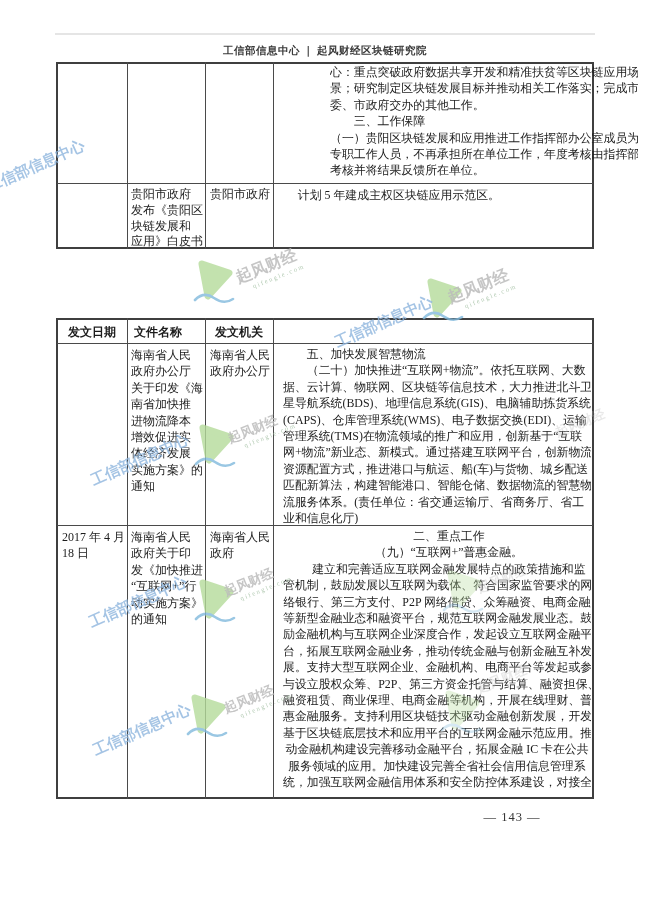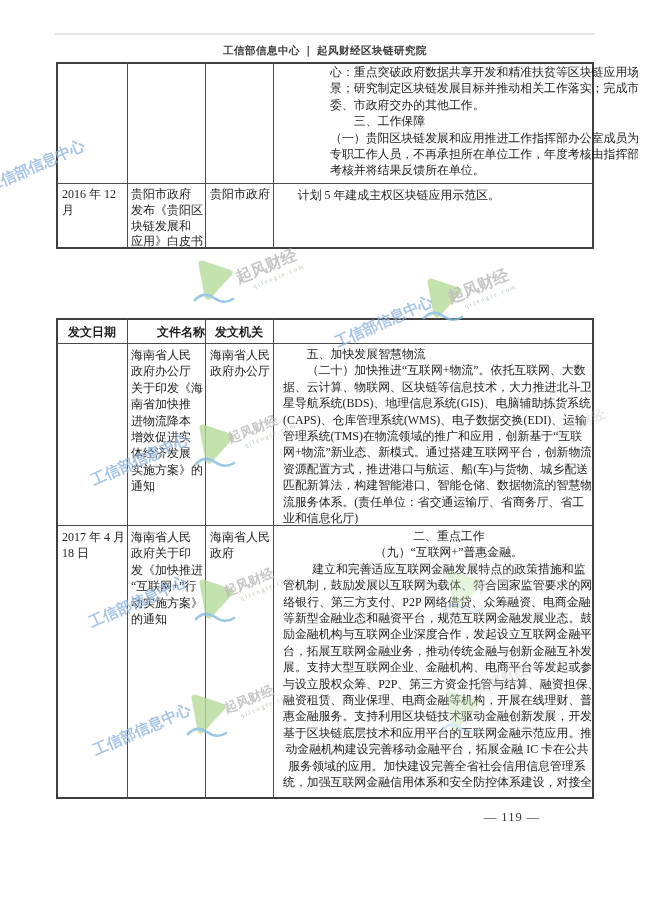--- a/index.html
+++ b/index.html
@@ -52,39 +52,37 @@
   <div class="hl" style="left:57px;top:183px;width:536px;"></div>
 
   <div class="c" style="left:283px;top:64px;width:308px;height:118px;margin-left:47px;">心：重点突破政府数据共享开发和精准扶贫等区块链应用场
 景；研究制定区块链发展目标并推动相关工作落实；完成市
 委、市政府交办的其他工作。
 　　三、工作保障
 （一）贵阳区块链发展和应用推进工作指挥部办公室成员为
 专职工作人员，不再承担所在单位工作，年度考核由指挥部
 考核并将结果反馈所在单位。</div>
 
-  <div class="c c-left lh-tight" style="left:62px;top:187px;width:64px;height:60px;">2016 年 12
-月</div>
   <div class="c c-left lh-tight" style="left:131px;top:187px;width:74px;height:62px;">贵阳市政府
 发布《贵阳区
 块链发展和
 应用》白皮书</div>
   <div class="c c-left lh-tight" style="left:210px;top:187px;width:62px;height:60px;">贵阳市政府</div>
   <div class="c" style="left:274px;top:187px;width:308px;height:60px;">　　计划 5 年建成主权区块链应用示范区。</div>
 
 
   <div class="tbl t2"></div>
   <div class="vl" style="left:127px;top:318px;height:481px;"></div>
   <div class="vl" style="left:205px;top:318px;height:481px;"></div>
   <div class="vl" style="left:273px;top:318px;height:481px;"></div>
   <div class="hl" style="left:57px;top:343px;width:536px;"></div>
   <div class="hl" style="left:57px;top:525px;width:536px;"></div>
 
   <div class="th" style="left:57px;top:324px;width:70px;">发文日期</div>
-  <div class="th" style="left:142px;top:324px;width:78px;text-align:center;">文件名称</div>
+  <div class="th" style="left:119px;top:324px;width:78px;text-align:center;">文件名称</div>
   <div class="th" style="left:205px;top:324px;width:68px;">发文机关</div>
 
   <div class="c c-left" style="left:131px;top:347px;width:74px;height:156px;">海南省人民
 政府办公厅
 关于印发《海
 南省加快推
 进物流降本
 增效促进实
 体经济发展
 实施方案》的
@@ -123,21 +121,21 @@
 台，拓展互联网金融业务，推动传统金融与创新金融互补发
 展。支持大型互联网企业、金融机构、电商平台等发起或参
 与设立股权众筹、P2P、第三方资金托管与结算、融资担保、
 融资租赁、商业保理、电商金融等机构，开展在线理财、普
 惠金融服务。支持利用区块链技术驱动金融创新发展，开发
 基于区块链底层技术和应用平台的互联网金融示范应用。推
 动金融机构建设完善移动金融平台，拓展金融 IC 卡在公共
 服务领域的应用。加快建设完善全省社会信用信息管理系
 统，加强互联网金融信用体系和安全防控体系建设，对接全</div>
 
-  <div class="page-num">— 119 —</div>
+  <div class="page-num">— 143 —</div>
 
   <div class="wm wm-blue" style="left:-12px;top:178px;">工信部信息中心</div>
 
   <div class="wm wm-logo" style="left:193px;top:256px;">
     <svg width="42" height="50" viewBox="0 0 42 50">
       <path d="M9 8 L36 17 L15 40 Z" fill="#b5db9b" stroke="#b5db9b" stroke-width="7" stroke-linejoin="round"></path>
       <path d="M2 44 Q 11 35 21 42 T 40 43" stroke="#82badd" stroke-width="2.6" fill="none" stroke-linecap="round"></path>
     </svg>
   </div>
   <div class="wm wm-gray" style="left:238px;top:268px;">

